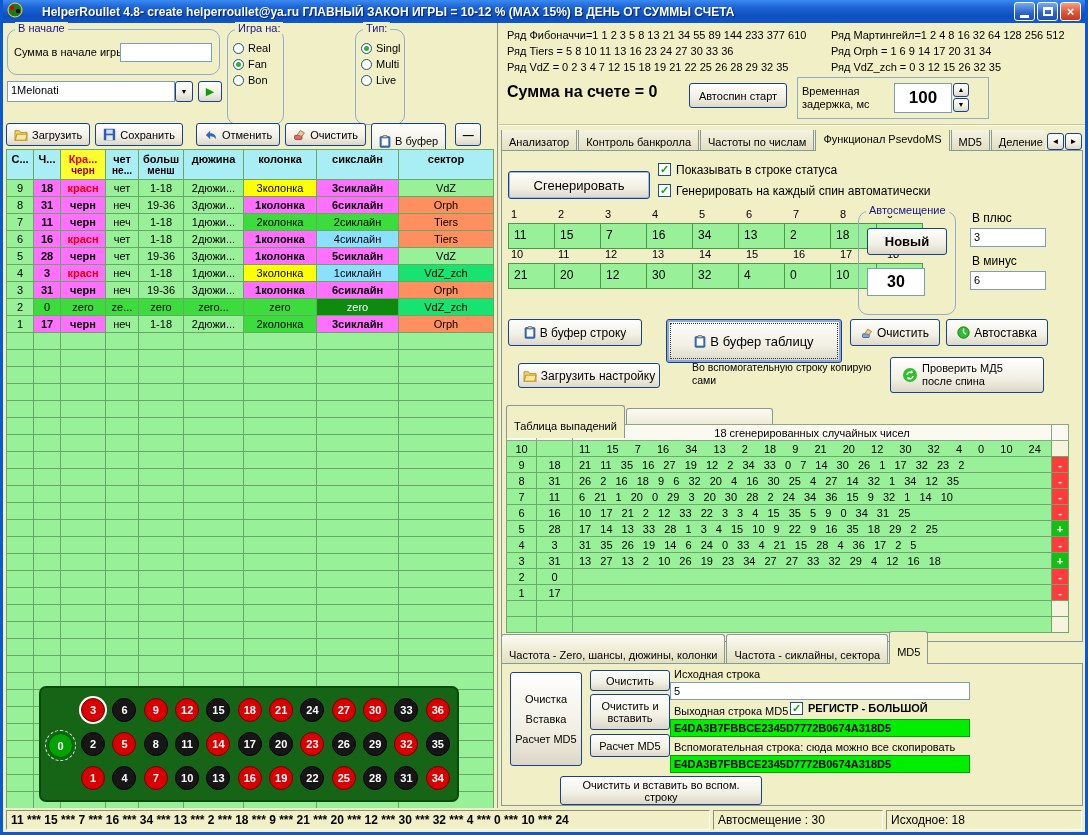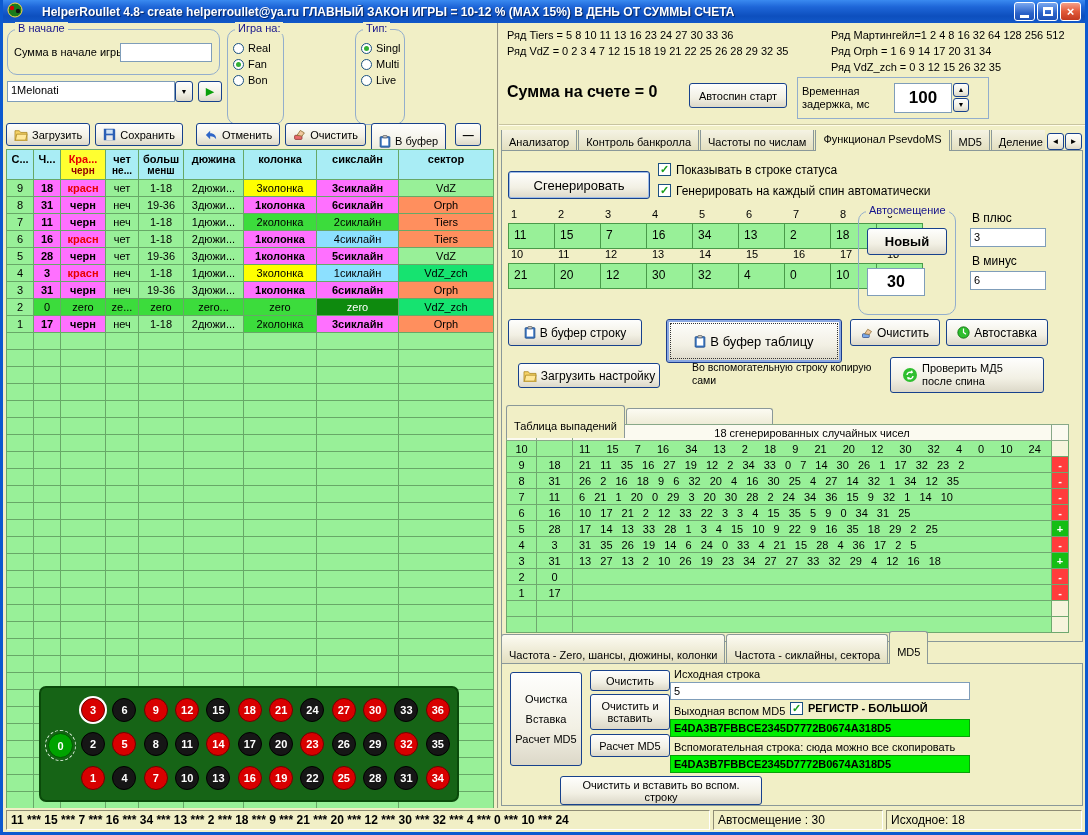--- a/index.html
+++ b/index.html
@@ -711,20 +711,21 @@
             <div class="bnum bred">25</div>
             <div class="bnum bblack">28</div>
             <div class="bnum bblack">31</div>
             <div class="bnum bred">34</div>
           </div>
       </div>
     </div>
 
     <div class="rp">
       <div class="series">
+        <div>Ряд Фибоначчи=1 1 2 3 5 8 13 21 34 55 89 144 233 377 610</div>
         <div>Ряд Tiers = 5 8 10 11 13 16 23 24 27 30 33 36</div>
         <div>Ряд VdZ = 0 2 3 4 7 12 15 18 19 21 22 25 26 28 29 32 35</div>
       </div>
       <div class="series series-r">
         <div>Ряд Мартингейл=1 2 4 8 16 32 64 128 256 512</div>
         <div>Ряд Orph = 1 6 9 14 17 20 31 34</div>
         <div>Ряд VdZ_zch = 0 3 12 15 26 32 35</div>
       </div>
 
       <div class="balance">Сумма на счете = 0</div>
@@ -978,21 +979,21 @@
           <span>Очистка</span>
           <span>Вставка</span>
           <span>Расчет MD5</span>
         </span>
         <span class="btn abs" style="left:88px;top:6px;width:80px;height:21px">Очистить</span>
         <span class="btn abs" style="left:88px;top:30px;width:80px;height:36px;white-space:normal;line-height:12px;text-align:center">Очистить и вставить</span>
         <span class="btn abs" style="left:88px;top:70px;width:80px;height:23px">Расчет MD5</span>
 
         <span class="lbl abs" style="left:172px;top:4px">Исходная строка</span>
         <span class="inputbox abs" style="left:168px;top:18px;width:300px;height:18px">5</span>
-        <span class="lbl abs" style="left:172px;top:41px">Выходная вспом MD5</span>
+        <span class="lbl abs" style="left:172px;top:41px">Выходная строка MD5</span>
         <label class="chk abs" style="left:288px;top:38px;font-size:11px;font-weight:bold">
           <span class="chkbox">✓</span>
           <span>РЕГИСТР - БОЛЬШОЙ</span>
         </label>
         <span class="greenfield abs" style="left:168px;top:55px;width:300px;height:18px">E4DA3B7FBBCE2345D7772B0674A318D5</span>
         <span class="lbl abs" style="left:172px;top:77px">Вспомогательная строка: сюда можно все скопировать</span>
         <span class="greenfield abs" style="left:168px;top:91px;width:300px;height:18px">E4DA3B7FBBCE2345D7772B0674A318D5</span>
         <span class="btn abs" style="left:58px;top:112px;width:202px;height:29px;white-space:normal;line-height:12px;text-align:center;padding:0 8px">Очистить и вставить во вспом. строку</span>
       </div>
     </div>

